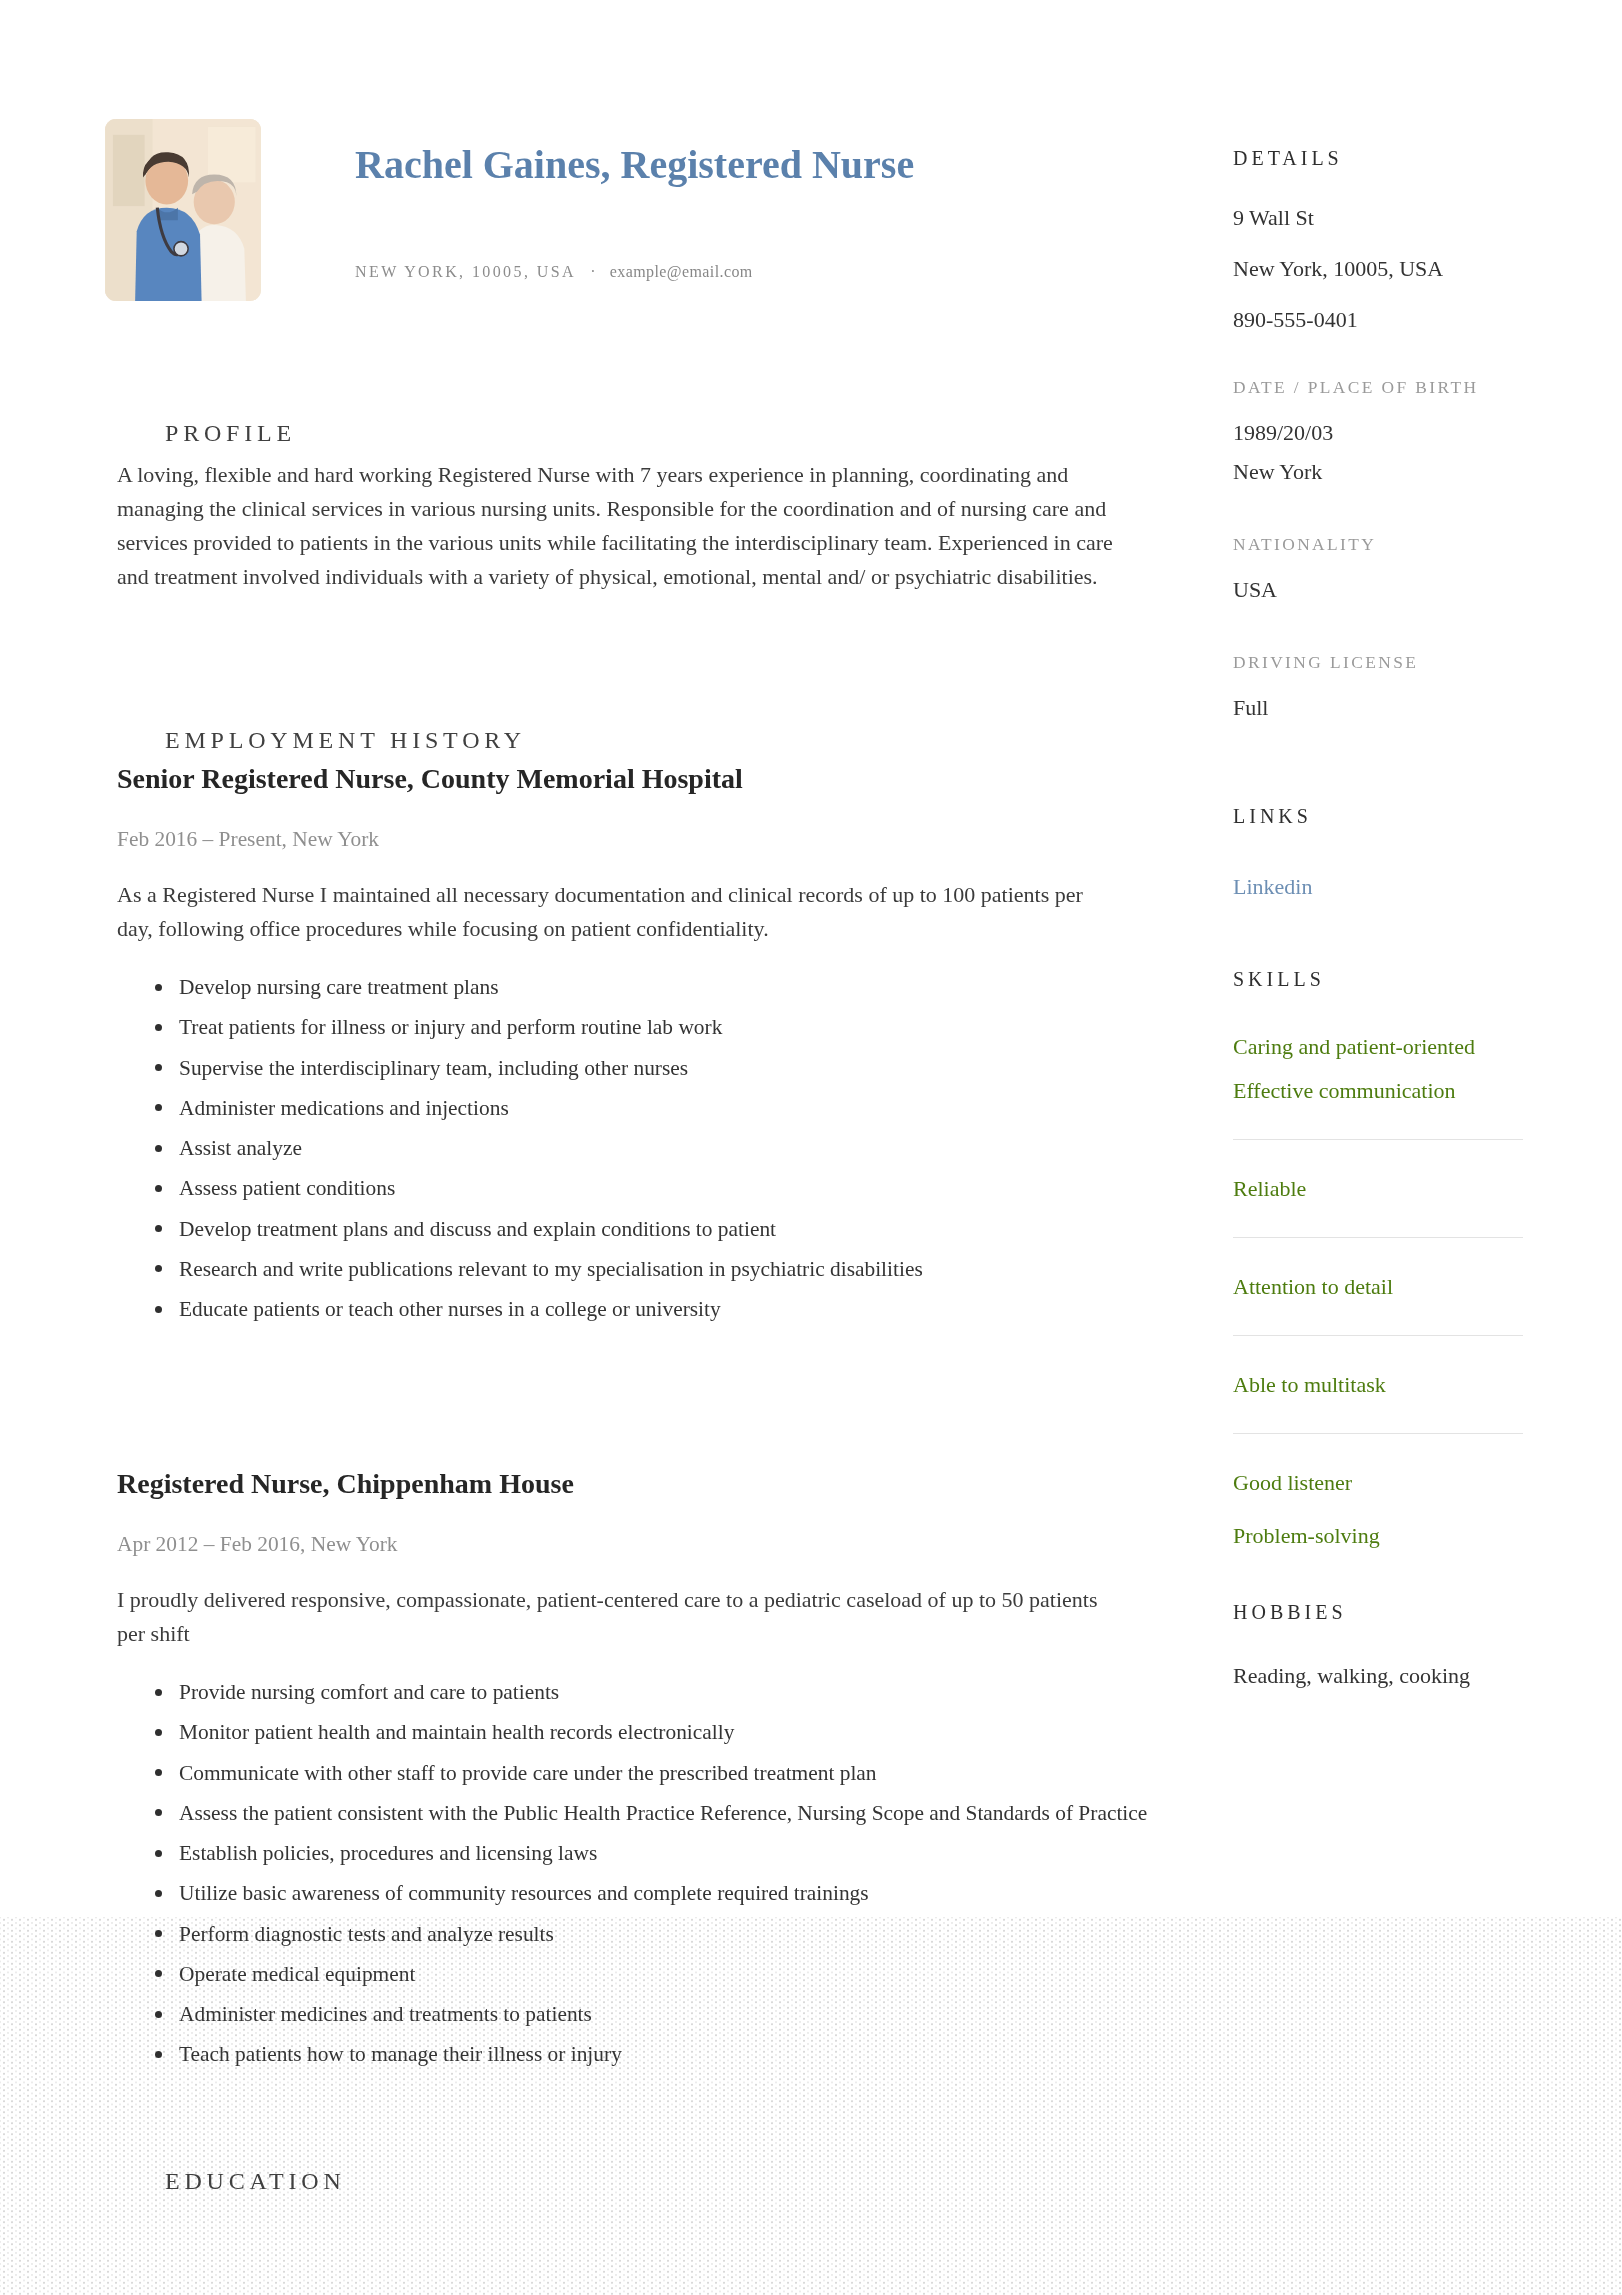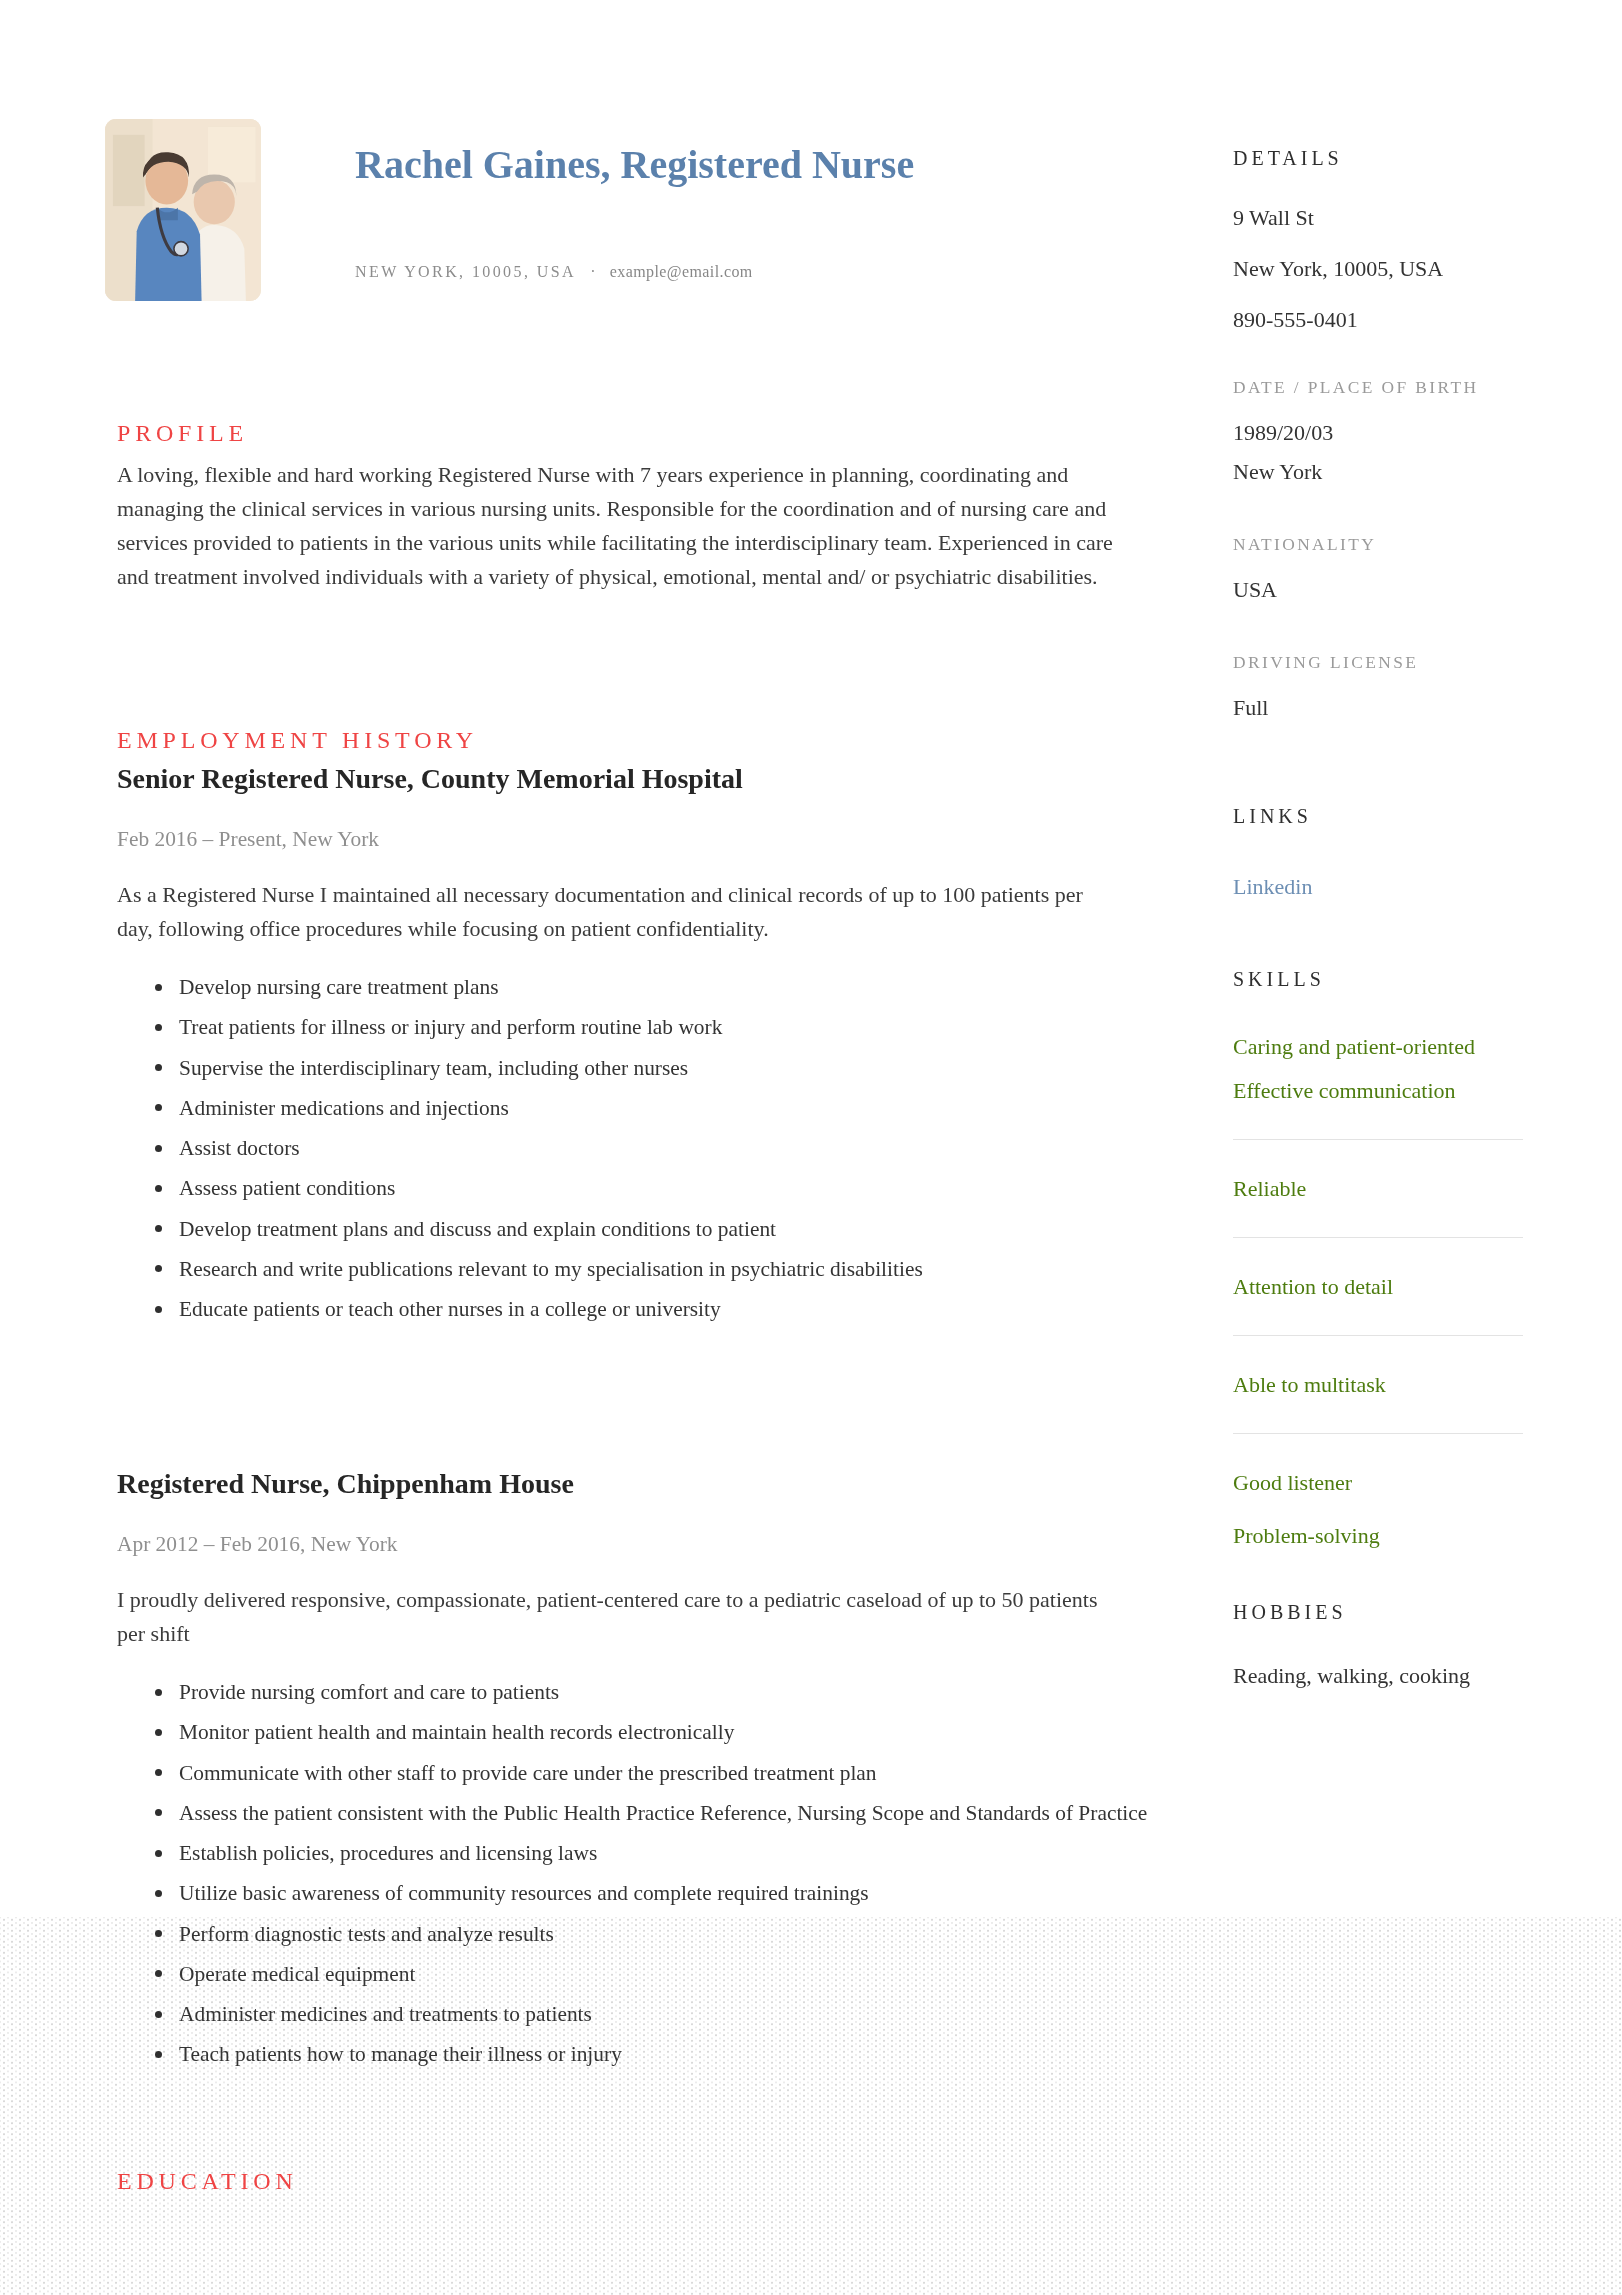--- a/index.html
+++ b/index.html
@@ -26,21 +26,21 @@
   .name{
     left:355px;top:111px;width:808px;
     font-size:40px;line-height:1.34;font-weight:bold;color:#5b81ac;
   }
   .contact{left:355px;top:263px;width:871px;font-size:16px;color:#8c8c8c;font-family:Liberation Serif, serif;}
   .contact .loc{letter-spacing:2.4px;}
   .contact .sep{display:inline-block;margin:0 14.3px;color:#8c8c8c;}
   .contact .mail{letter-spacing:0.4px;color:#878787;}
   
   .h-sec{
-    font-size:24px;letter-spacing:4.8px;color:#ef4444;font-weight:normal;line-height:1.1;
+    font-size:24px;letter-spacing:4.8px;color:#404040;font-weight:normal;line-height:1.1;margin-left:48px;
   }
   
   .main-left{left:117px;width:1039px;}
   .para{font-size:22px;line-height:1.55;color:#3b3b3b;}
   .job-title{font-size:28px;font-weight:bold;color:#262626;line-height:1.2;}
   .job-date{font-size:21.4px;color:#8f8f8f;}
   ul.blist{list-style:none;margin:0;padding:0 0 0 38px;}
   ul.blist li{
     position:relative;padding-left:24px;margin-bottom:13.5px;
     font-size:21.4px;line-height:1.25;color:#343434;
@@ -100,21 +100,21 @@
 <h2 class="abs main-left h-sec" style="top:707px;">EMPLOYMENT HISTORY</h2>
 
 <h3 class="abs main-left job-title" style="top:762px;margin:0;">Senior Registered Nurse, County Memorial Hospital</h3>
 <div class="abs main-left job-date" style="top:827px;">Feb 2016 – Present, New York</div>
 <p class="abs main-left para" style="top:878px;width:982px;margin:0;">As a Registered Nurse I maintained all necessary documentation and clinical records of up to 100 patients per day, following office procedures while focusing on patient confidentiality.</p>
 <ul class="abs main-left blist" style="top:974px;width:1006px;">
   <li><span class="blt"></span><span>Develop nursing care treatment plans</span></li>
   <li><span class="blt"></span><span>Treat patients for illness or injury and perform routine lab work</span></li>
   <li><span class="blt"></span><span>Supervise the interdisciplinary team, including other nurses</span></li>
   <li><span class="blt"></span><span>Administer medications and injections</span></li>
-  <li><span class="blt"></span><span>Assist doctors</span></li>
+  <li><span class="blt"></span><span>Assist analyze</span></li>
   <li><span class="blt"></span><span>Assess patient conditions</span></li>
   <li><span class="blt"></span><span>Develop treatment plans and discuss and explain conditions to patient</span></li>
   <li><span class="blt"></span><span>Research and write publications relevant to my specialisation in psychiatric disabilities</span></li>
   <li><span class="blt"></span><span>Educate patients or teach other nurses in a college or university</span></li>
 </ul>
 
 <h3 class="abs main-left job-title" style="top:1467px;margin:0;">Registered Nurse, Chippenham House</h3>
 <div class="abs main-left job-date" style="top:1532px;">Apr 2012 – Feb 2016, New York</div>
 <p class="abs main-left para" style="top:1583px;width:1014px;margin:0;">I proudly delivered responsive, compassionate, patient-centered care to a pediatric caseload of up to 50 patients per shift</p>
 <ul class="abs main-left blist" style="top:1679px;width:1006px;">

